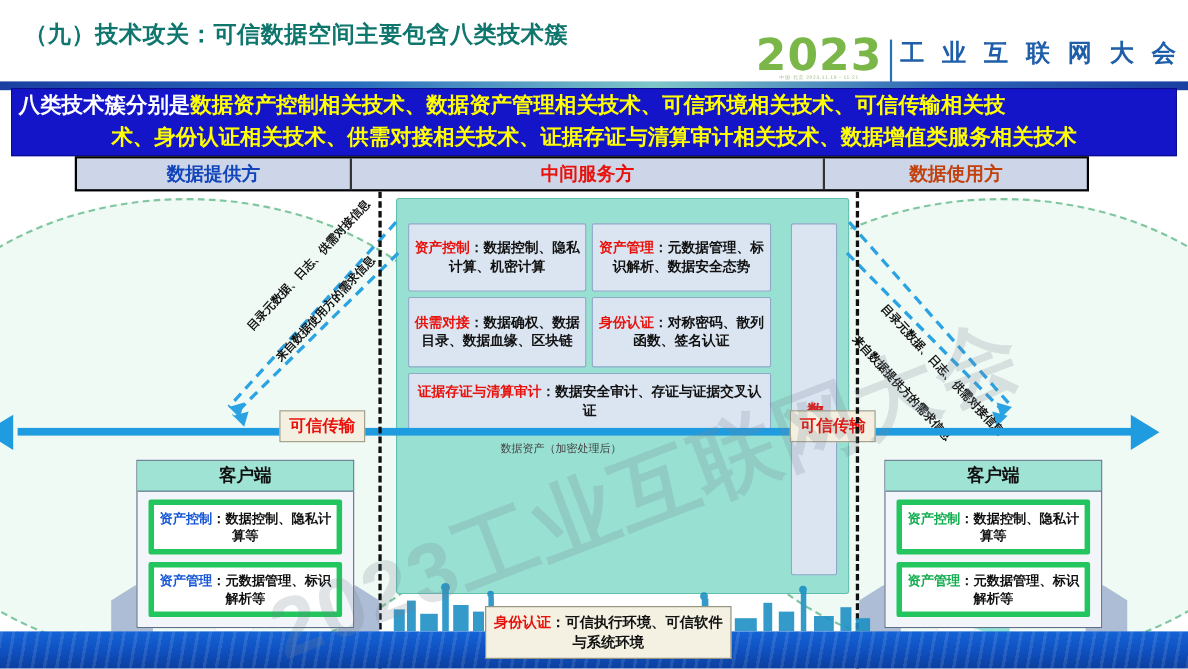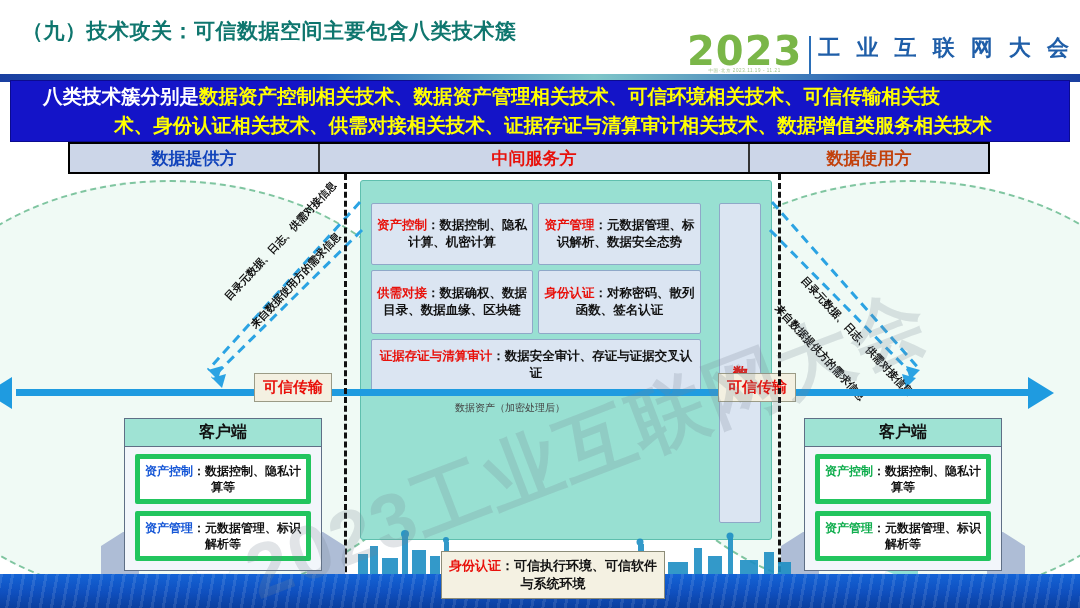--- a/index.html
+++ b/index.html
@@ -35,21 +35,21 @@
   .band { position: absolute; left:0; right:0; top: 74px; height: 8px;
           background: linear-gradient(90deg,#1a3fa0 0%, #2a6ebe 30%, #7fc6c9 55%, #2b63b5 80%, #1a3fa0 100%); }
 
   
   .banner {
     position: absolute; left: 10px; top: 80px; width: 1060px; height: 62px;
     background: #1414c8; border: 1px solid #0b0b8e;
     display: flex; flex-direction: column; justify-content: center;
     padding: 0 6px;
   }
-  .banner-line { font-size: 19.5px; font-weight: bold; color: #ffffff; line-height: 29px; white-space: nowrap; margin-left: 26px; }
+  .banner-line { font-size: 19.5px; font-weight: bold; color: #ffffff; line-height: 29px; white-space: nowrap; }
   .banner-line .hl { color: #ffff00; }
   .banner-line.l2 { text-align: center; }
 
   
   .roles {
     position: absolute; left: 68px; top: 142px; width: 922px; height: 32px;
     background: #ccd6e8; border: 2px solid #000000; display: flex;
   }
   .role { display: flex; align-items: center; justify-content: center;
           font-size: 17px; font-weight: bold; }

